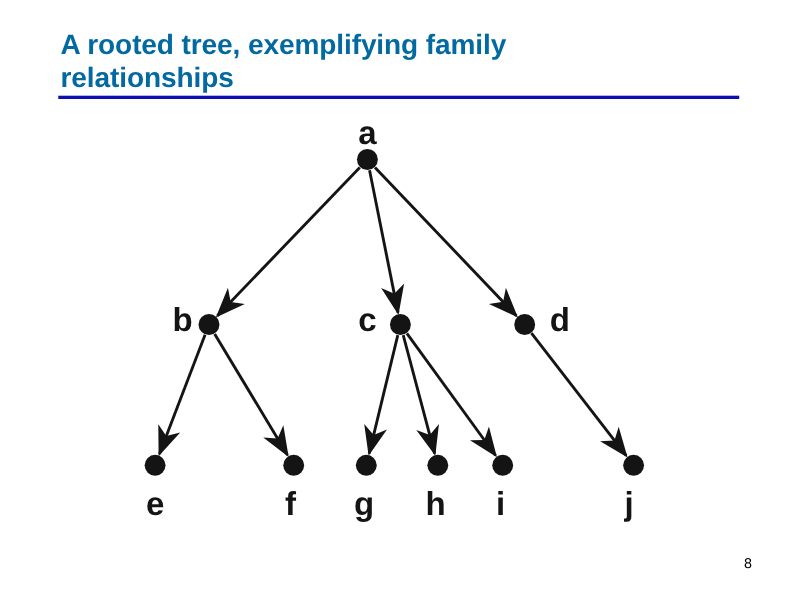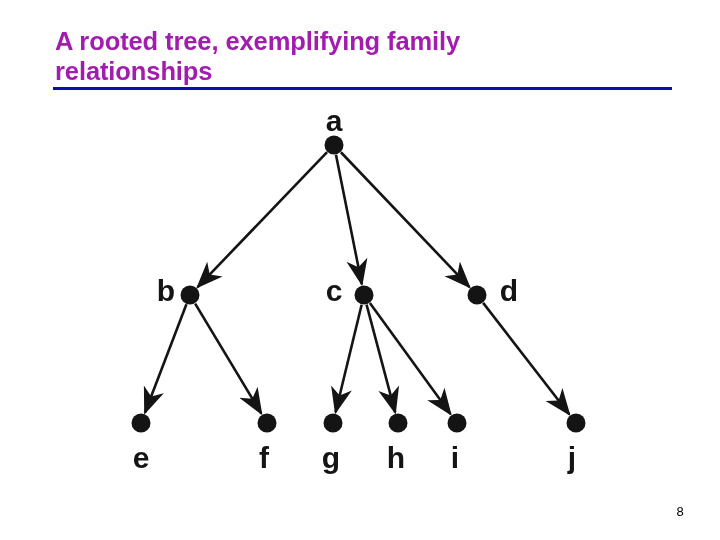--- a/index.html
+++ b/index.html
@@ -31,21 +31,21 @@
     top: 26px;
     width: 620px;
   }
   #slide-title {
     margin: 0;
     font-family: "Liberation Sans", sans-serif;
     font-size: 25.5px;
     font-weight: 700;
     line-height: 30px;
     letter-spacing: -0.1px;
-    color: #a21caf;
+    color: #0369a1;
     white-space: pre-line;
   }
   #title-rule {
     position: absolute;
     left: 53px;
     top: 87px;
     width: 619px;
     height: 3px;
     background: #0d0db4;
   }

